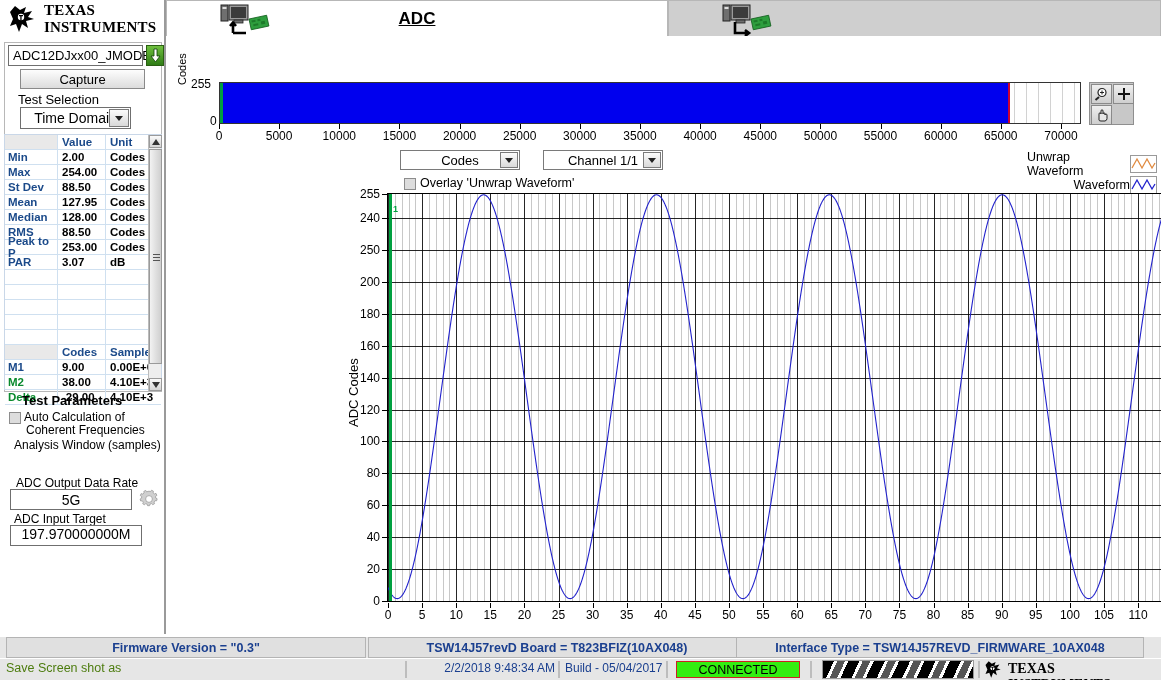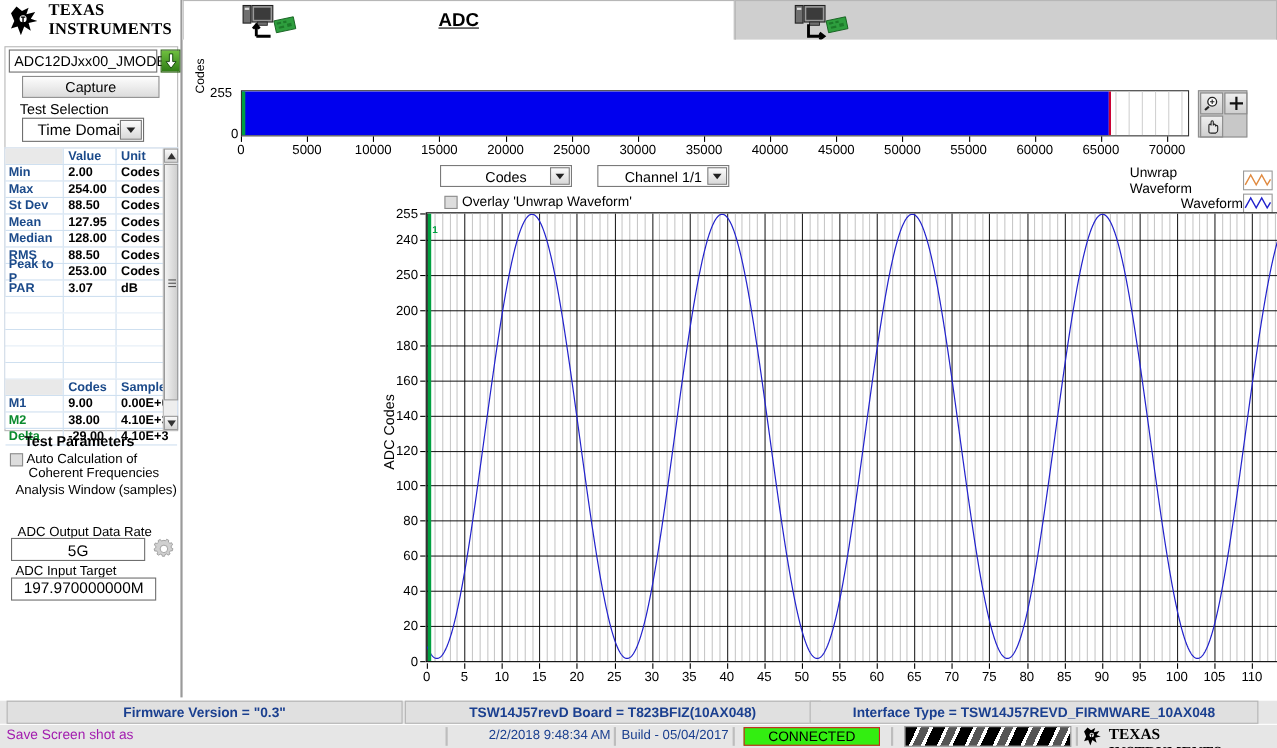--- a/index.html
+++ b/index.html
@@ -157,21 +157,21 @@
               background:linear-gradient(#f7f7f7,#cfcfcf); border:1px solid #8d8d8d; }
   #hs-grip { position:absolute; left:5px; top:2px; width:9px; height:7px;}
   #hs-grip i { display:block; width:1px; height:7px; background:#666; float:left; margin-right:2px;}
 
   
   #statusbar1 { position:absolute; left:0; top:637px; width:1161px; height:21px; background:#e6e6e6;}
   .sb1-cell { position:absolute; top:0; height:21px; background:#e0e0e0; border:1px solid #b4b4b4;
               display:flex; align-items:center; justify-content:center;
               font-size:12.5px; font-weight:bold; color:#1a3f8f; }
   #statusbar2 { position:absolute; left:0; top:659px; width:1161px; height:21px; background:#e6e6e6;}
-  #save-label { position:absolute; left:6px; top:2px; font-size:12.5px; color:#a21caf; }
+  #save-label { position:absolute; left:6px; top:2px; font-size:12.5px; color:#4d7c0f; }
   .sb2-txt { position:absolute; top:2px; font-size:12px; color:#1a3f8f; }
   #connected-box { position:absolute; left:676px; top:2px; width:124px; height:17px;
                    background:#33ee11; border:1px solid #cc2222; display:flex;align-items:center;justify-content:center;
                    font-size:12.5px; color:#000; }
   #stripes { position:absolute; left:822px; top:1px; width:152px; height:19px; overflow:hidden;
              background: repeating-linear-gradient(115deg,#000 0 10px,#fff 10px 13px,#555 13px 20px,#fff 20px 23px);
              border:1px solid #999;}
   #ti-logo-bot { position:absolute; left:980px; top:0px; width:180px; height:21px; }
   #ti-logo-bot .tb-text { position:absolute; left:28px; top:2px; font-family:"Liberation Serif", serif;
                           font-weight:bold; font-size:14px; color:#000; }

